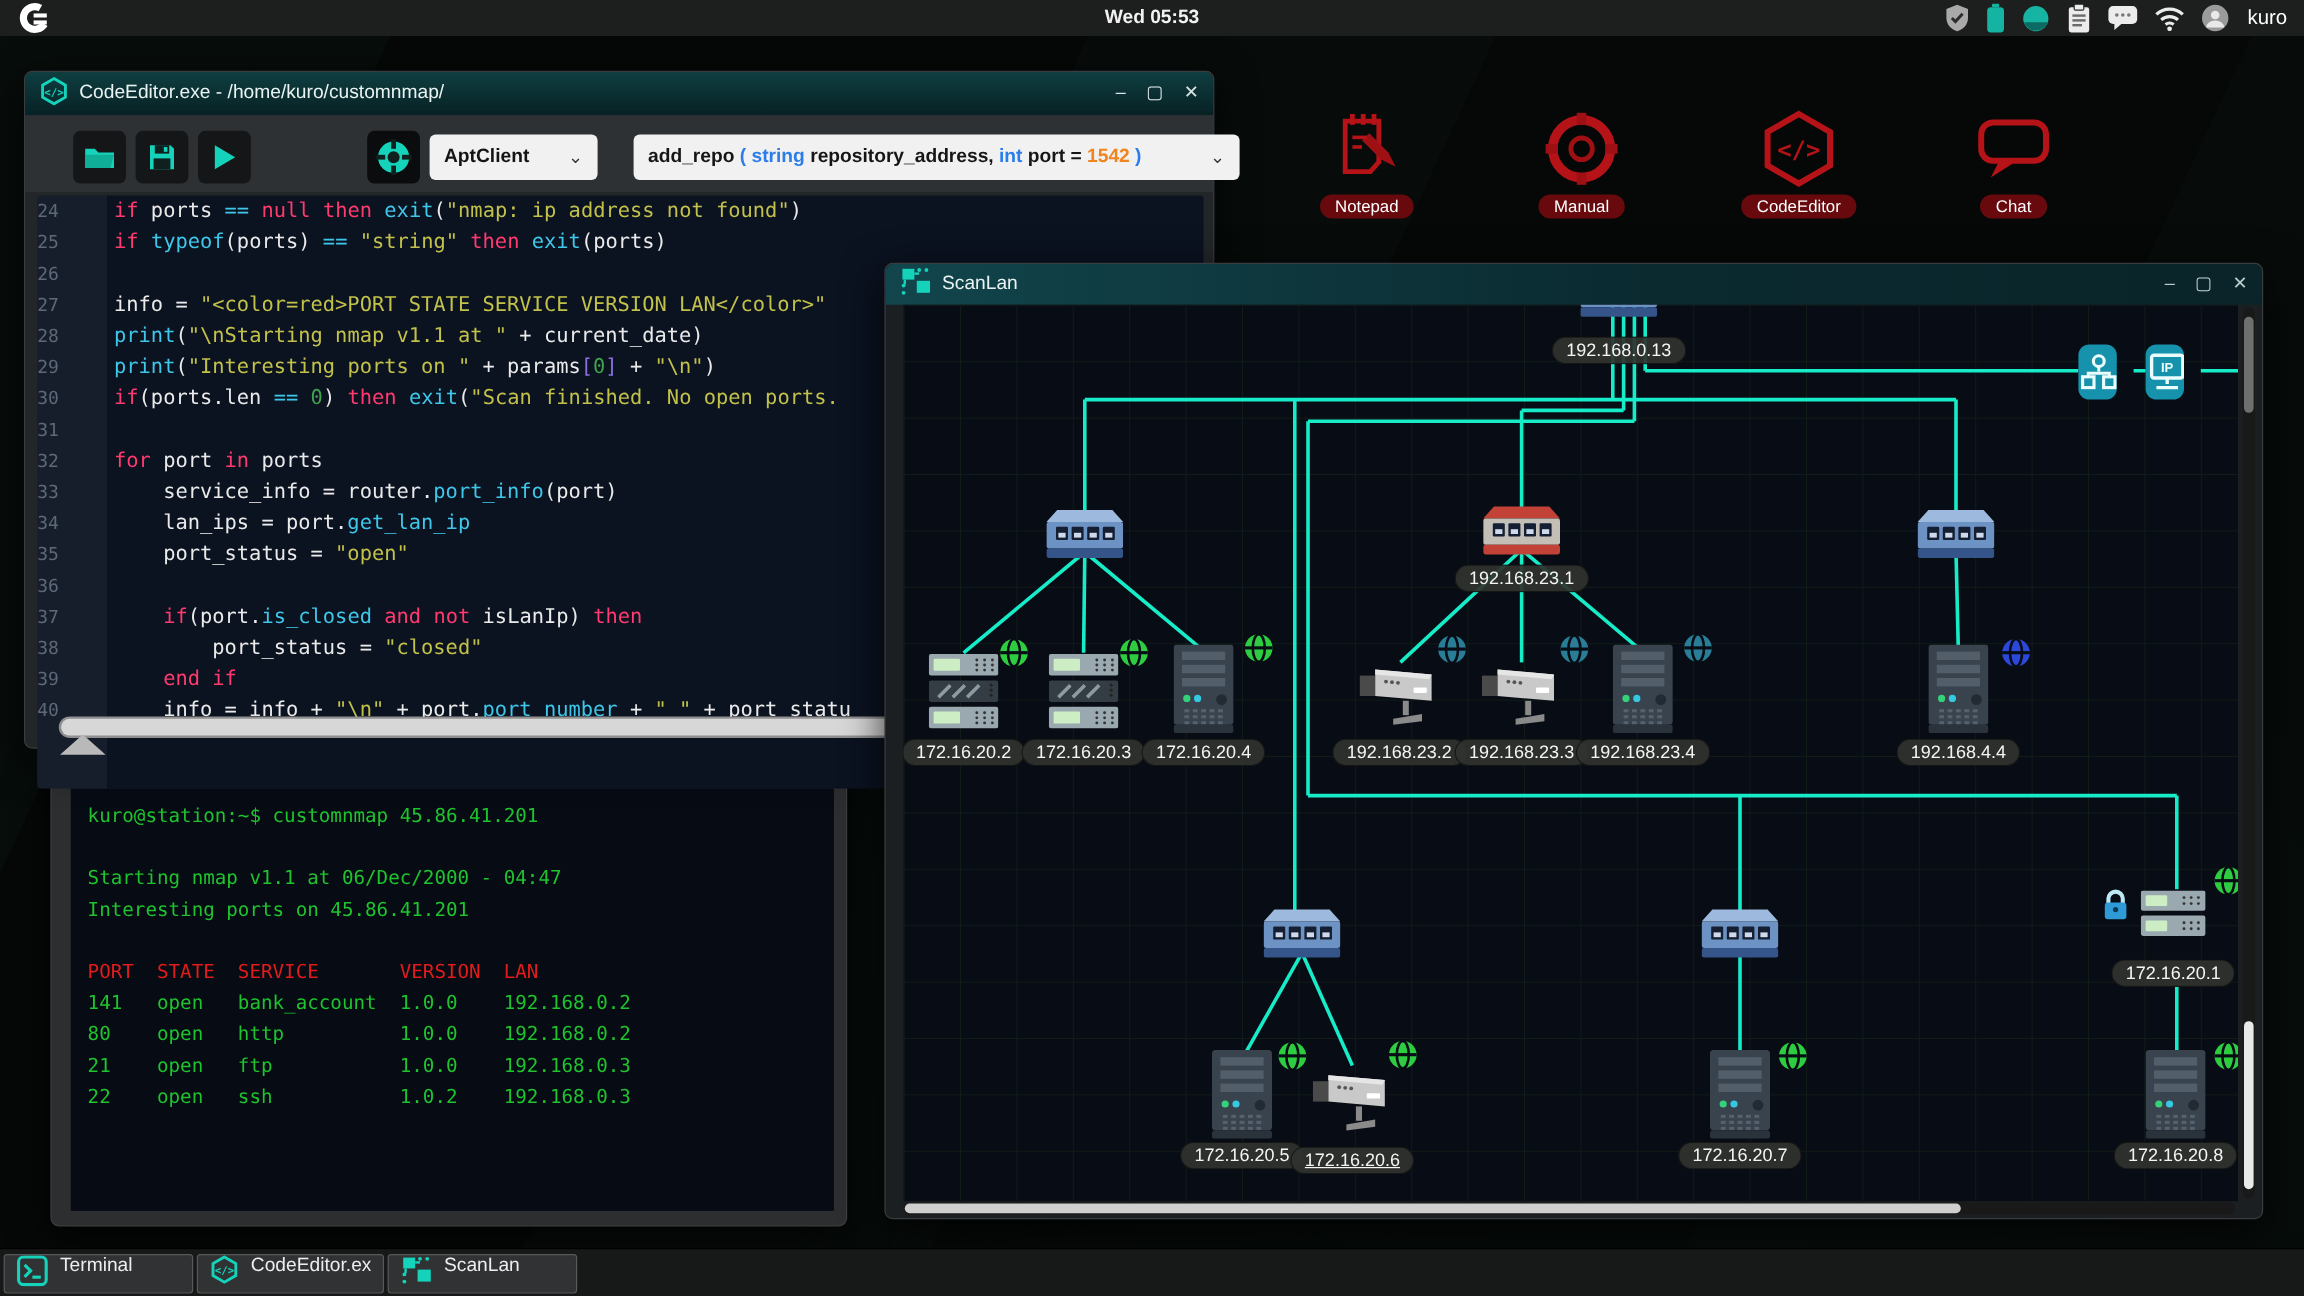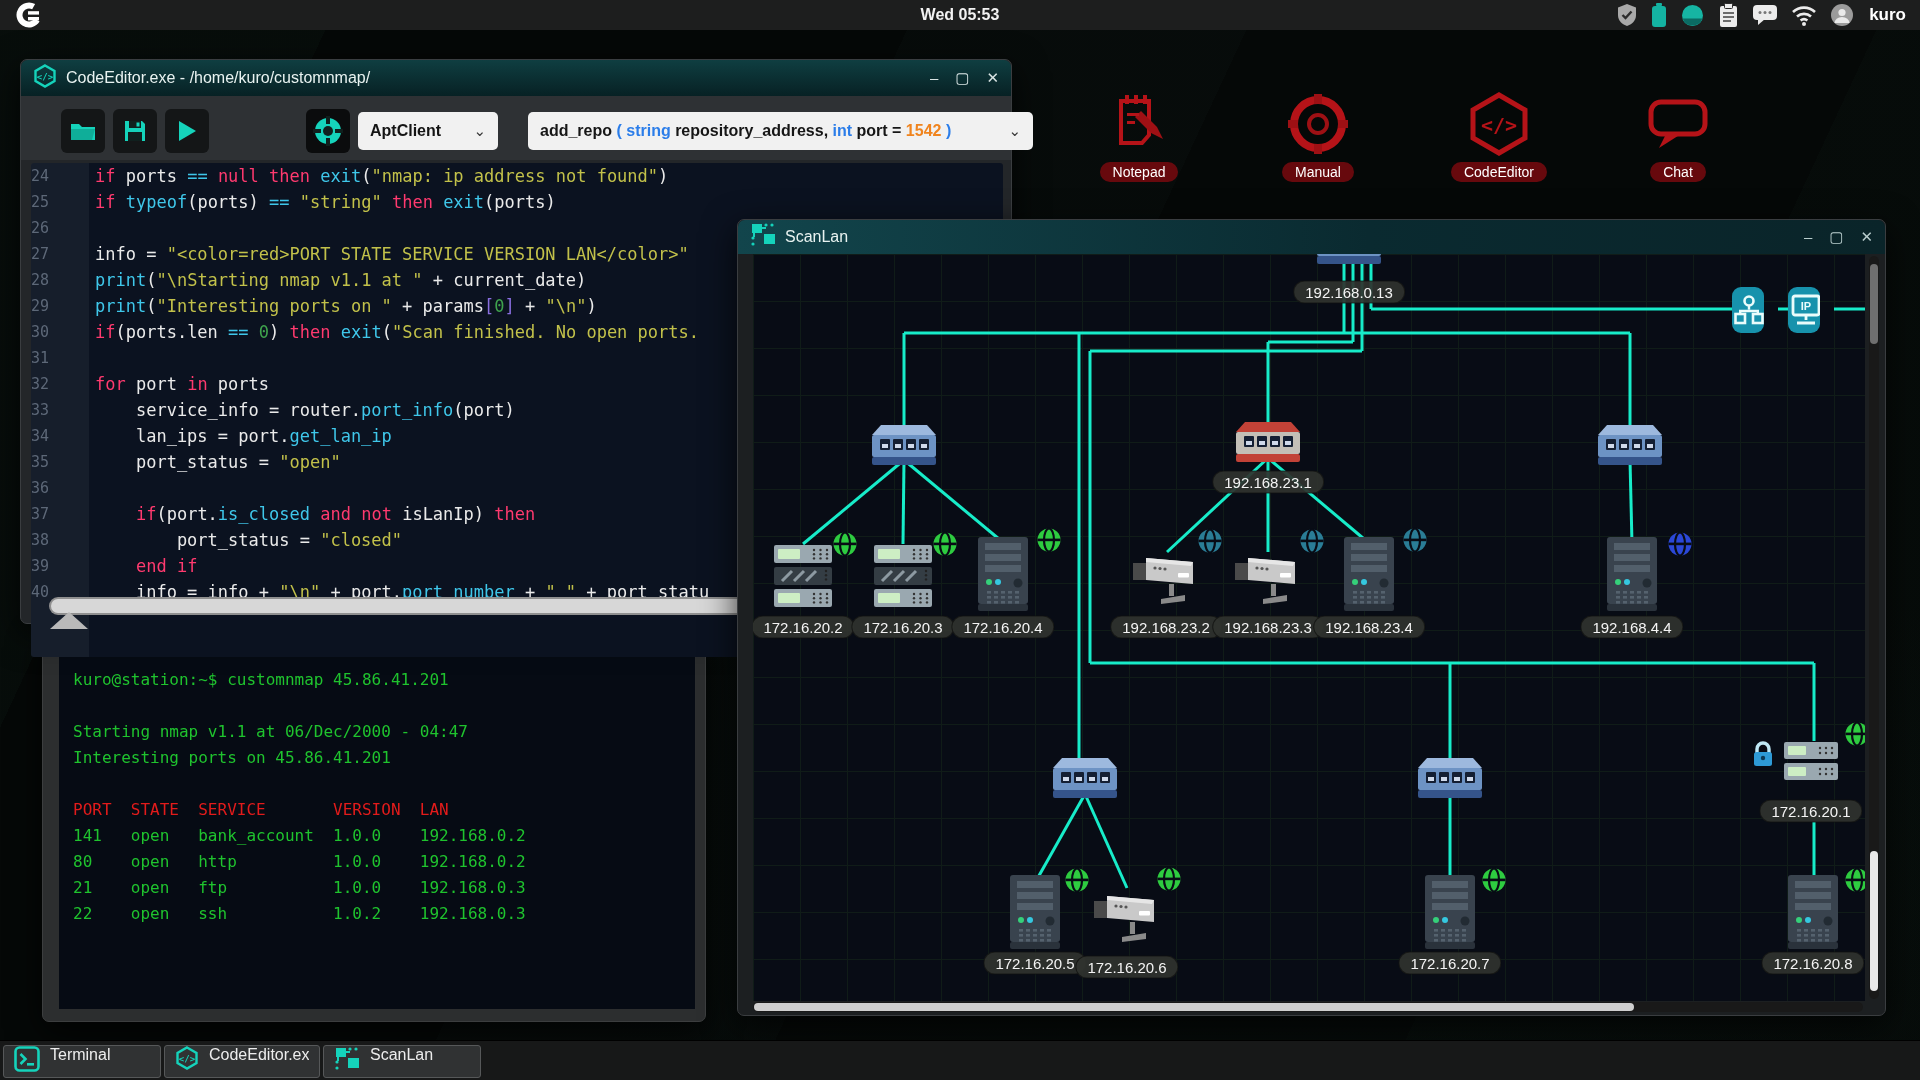--- a/index.html
+++ b/index.html
@@ -8,21 +8,21 @@
     background:
       linear-gradient(115deg, rgba(16,34,26,.20) 0 14%, transparent 14% 38%, rgba(18,30,28,.16) 38% 52%, transparent 52% 78%, rgba(14,28,22,.18) 78% 100%),
       radial-gradient(1200px 500px at 70% 80%, rgba(10,24,20,.35), transparent 70%),
       #050807; }
 
   
   .topbar { position:absolute; left:0; top:0; width:1920px; height:30px; background:#1d1e1e; z-index:60; display:flex; align-items:center; }
   .topbar .logo { position:absolute; left:16px; top:2px; }
   .topbar .clock { position:absolute; left:0; right:0; text-align:center; color:#f2f2f2; font-size:16px; font-weight:bold; }
   .tray { position:absolute; right:14px; top:0; height:30px; display:flex; align-items:center; gap:13px; }
-  .tray .username { color:#fff; font-size:17px; font-weight:bold; margin-left:2px; }
+  .tray .username { color:#fff; font-size:17px; font-weight:normal; margin-left:2px; }
 
   
   .desk-icon { position:absolute; width:130px; text-align:center; z-index:5; cursor:pointer; }
   .desk-icon .glyph { height:72px; display:flex; align-items:center; justify-content:center; }
   .desk-icon .cap { display:inline-block; background:rgba(112,10,14,.92); color:#ffffff; font-size:14px; padding:2px 13px; border-radius:11px; margin-top:2px; }
 
   
   .window { position:absolute; border-radius:7px; box-shadow:0 10px 34px rgba(0,0,0,.75); }
   .titlebar { height:36px; border-radius:7px 7px 0 0; display:flex; align-items:center; padding:0 12px; gap:9px; }
   .titlebar .t-text { color:#e9f3f1; font-size:16px; }
@@ -859,21 +859,21 @@
       <div class="map-label" style="left: 515px; top: 228px;">192.168.23.1</div>
       <div class="map-label" style="left: 50px; top: 373px;">172.16.20.2</div>
       <div class="map-label" style="left: 150px; top: 373px;">172.16.20.3</div>
       <div class="map-label" style="left: 250px; top: 373px;">172.16.20.4</div>
       <div class="map-label" style="left: 413px; top: 373px;">192.168.23.2</div>
       <div class="map-label" style="left: 515px; top: 373px;">192.168.23.3</div>
       <div class="map-label" style="left: 616px; top: 373px;">192.168.23.4</div>
       <div class="map-label" style="left: 879px; top: 373px;">192.168.4.4</div>
       <div class="map-label" style="left: 1058px; top: 557px;">172.16.20.1</div>
       <div class="map-label" style="left: 282px; top: 709px;">172.16.20.5</div>
-      <div class="map-label" style="left: 374px; top: 713px;">172.16.20.6</div>
+      <div class="map-label" style="left: 374px; top: 713px; text-decoration: underline;">172.16.20.6</div>
       <div class="map-label" style="left: 697px; top: 709px;">172.16.20.7</div>
       <div class="map-label" style="left: 1060px; top: 709px;">172.16.20.8</div>
       <div class="map-btn" style="left: 979px; top: 33px;">
         <svg width="34" height="34">
           <circle cx="17" cy="8" r="4.5" fill="none" stroke="#eafcfb" stroke-width="2.6"></circle>
           <rect x="3.5" y="21" width="9.5" height="9" fill="none" stroke="#eafcfb" stroke-width="2.6"></rect>
           <rect x="21" y="21" width="9.5" height="9" fill="none" stroke="#eafcfb" stroke-width="2.6"></rect>
           <path d="M17 12.5 v4 M8.2 21 v-3 h17.6 v3" stroke="#eafcfb" stroke-width="2.4" fill="none"></path>
         </svg>
       </div>

